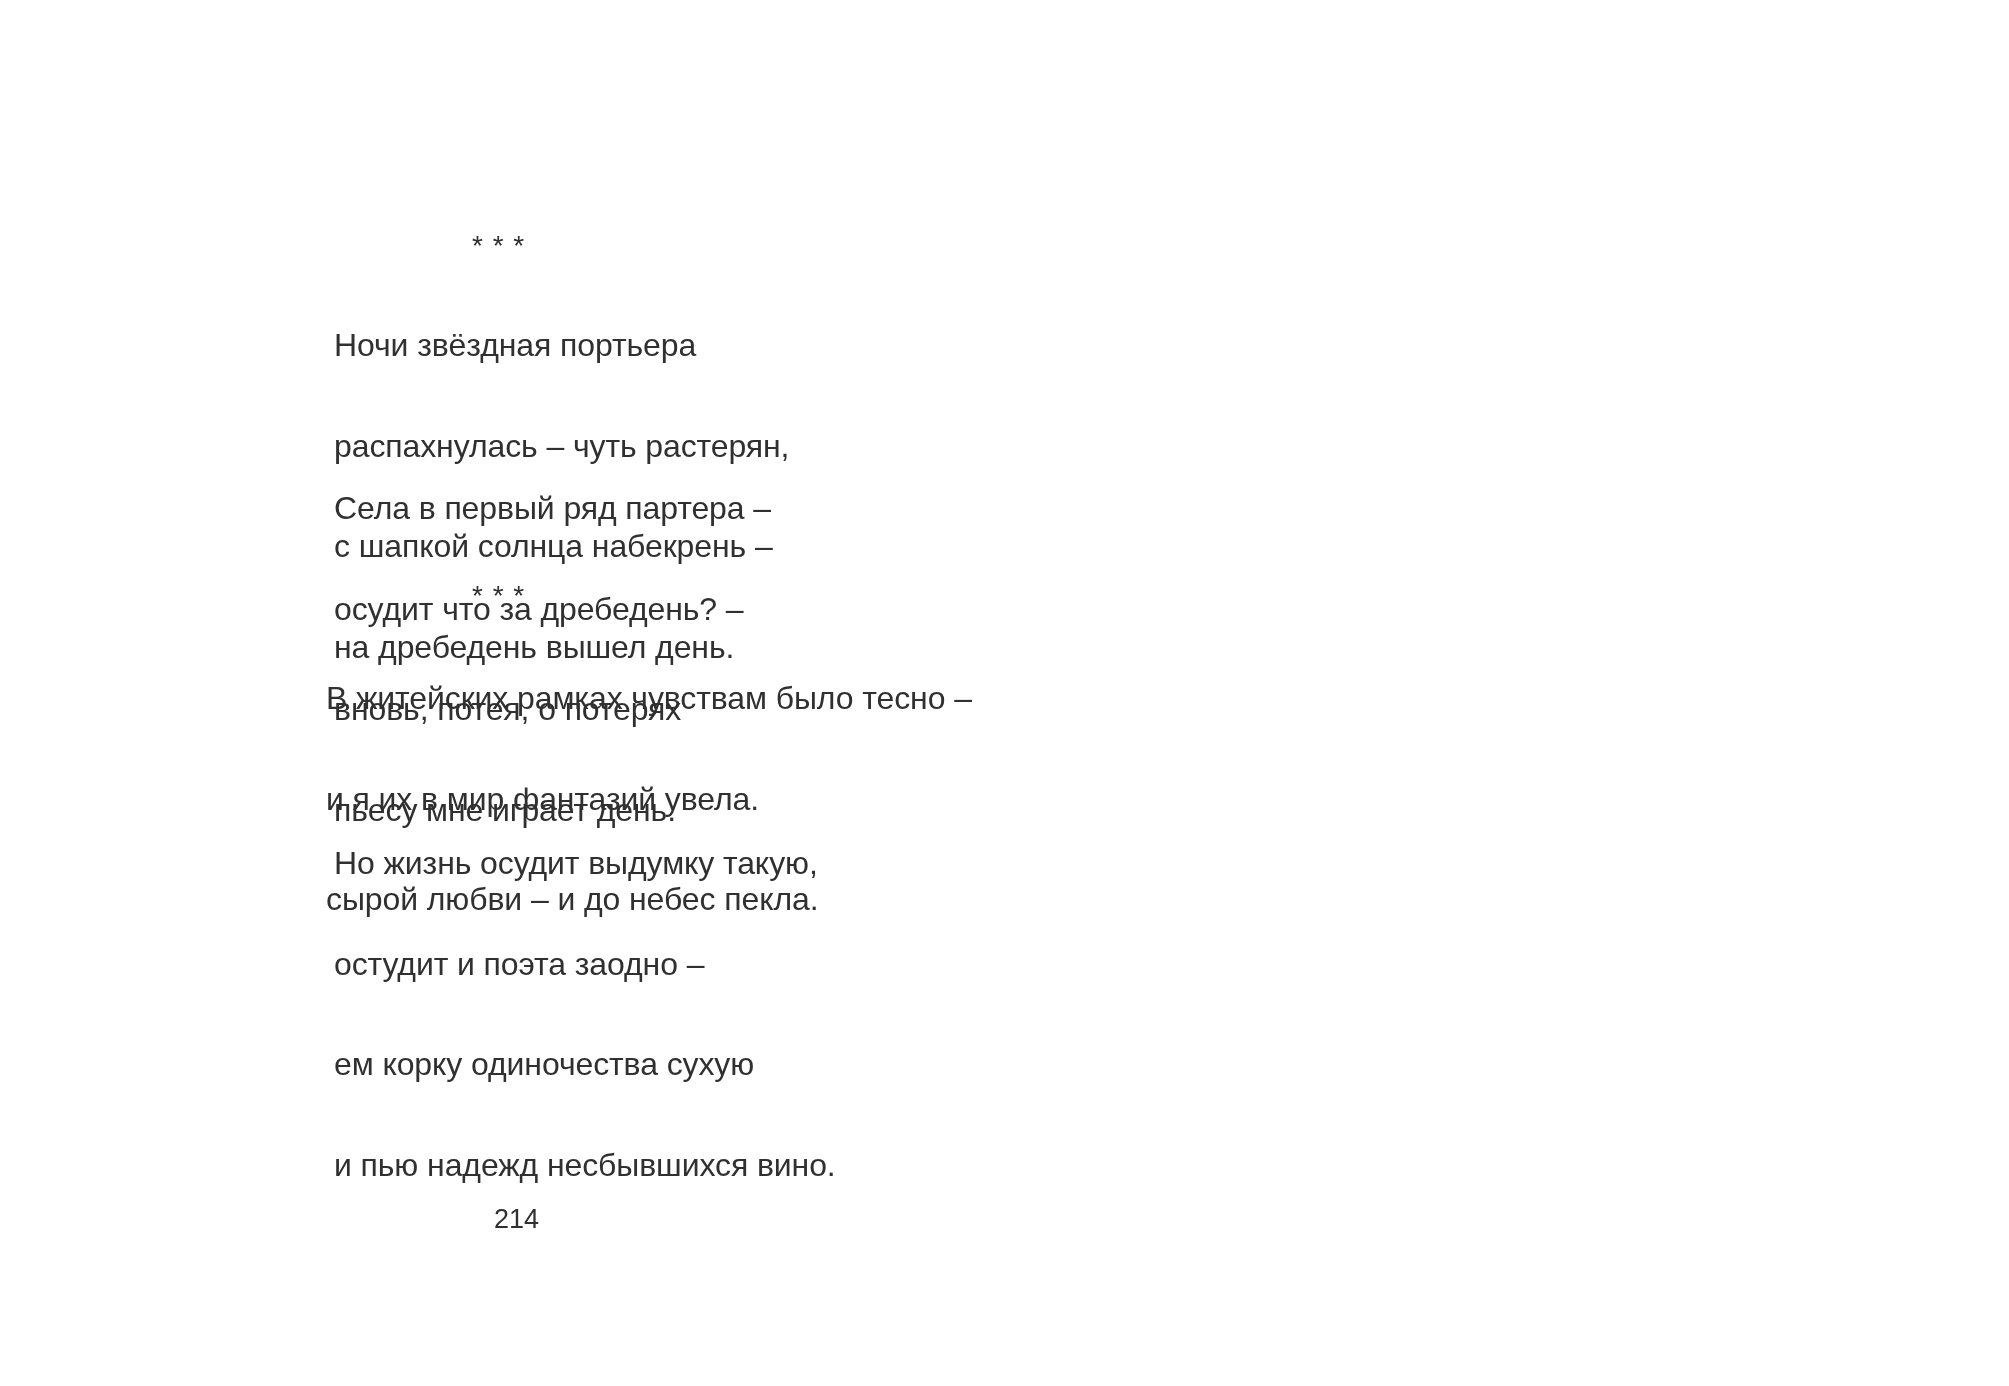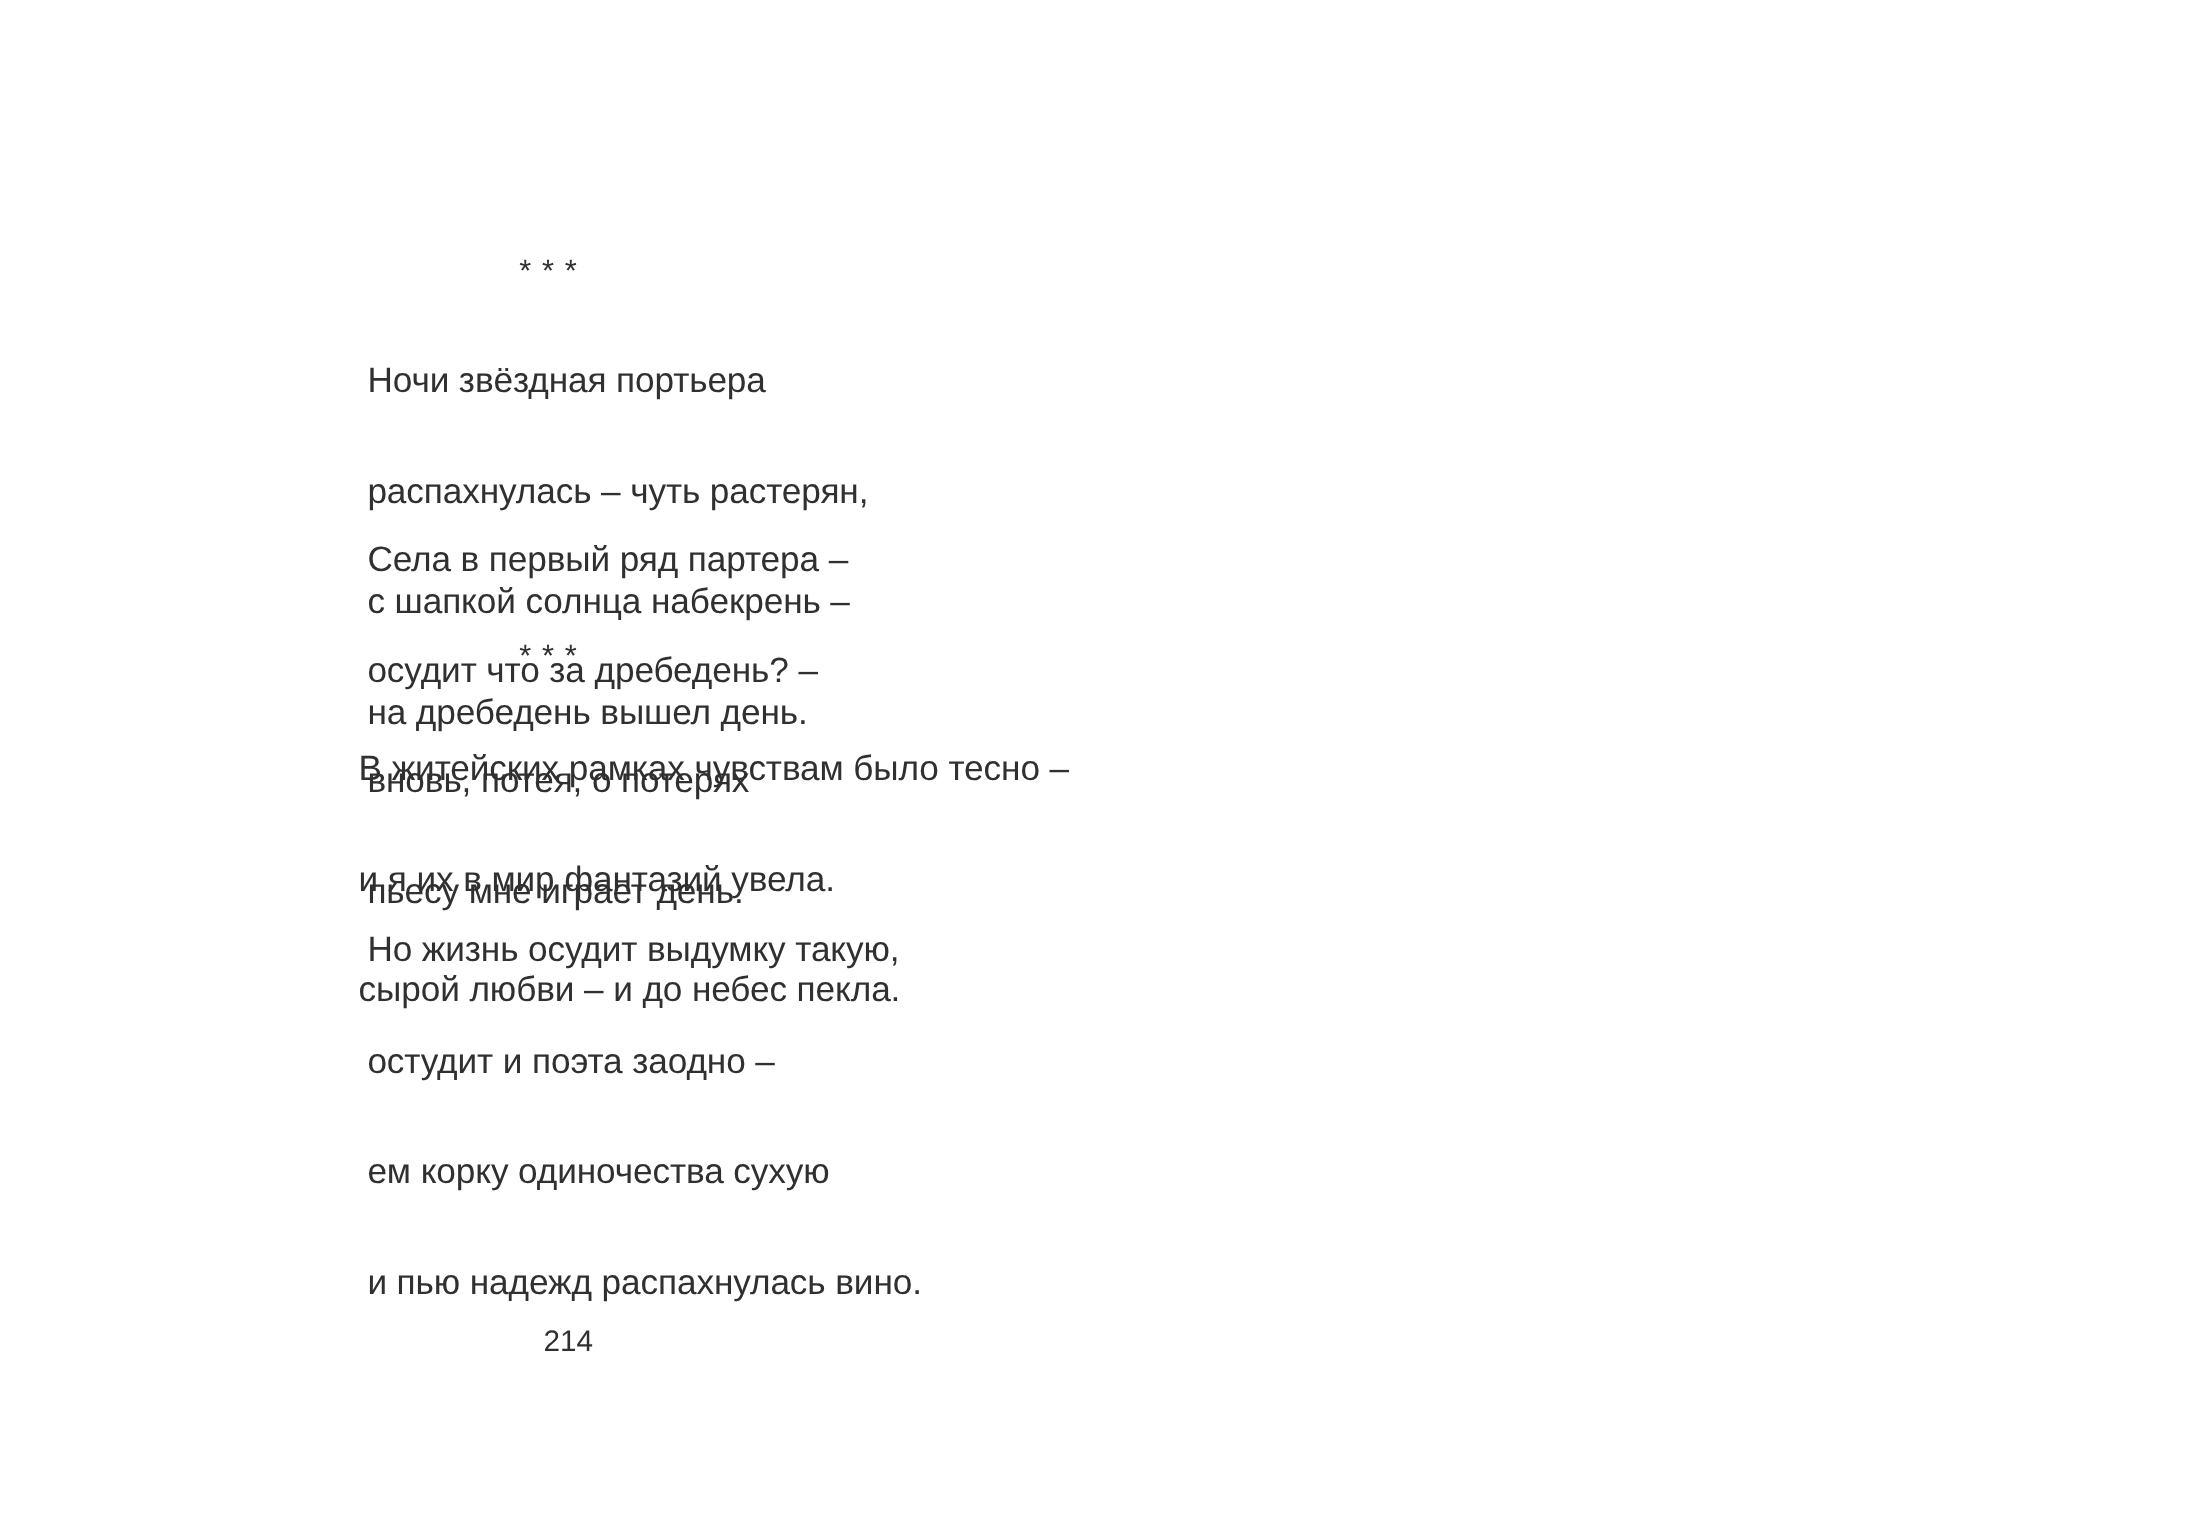--- a/index.html
+++ b/index.html
@@ -83,21 +83,21 @@
     <div class="stanza l-s3">
       <span class="line">В житейских рамках чувствам было тесно –</span>
       <span class="line">и я их в мир фантазий увела.</span>
       <span class="line">сырой любви – и до небес пекла.</span>
     </div>
 
     <div class="stanza l-s4">
       <span class="line">Но жизнь осудит выдумку такую,</span>
       <span class="line">остудит и поэта заодно –</span>
       <span class="line">ем корку одиночества сухую</span>
-      <span class="line">и пью надежд распахнулась вино.</span>
+      <span class="line">и пью надежд несбывшихся вино.</span>
     </div>
 
     <div class="pagenum l-num">214</div>
 
   </section>
 
   <section class="page page-right">
 
     
 

